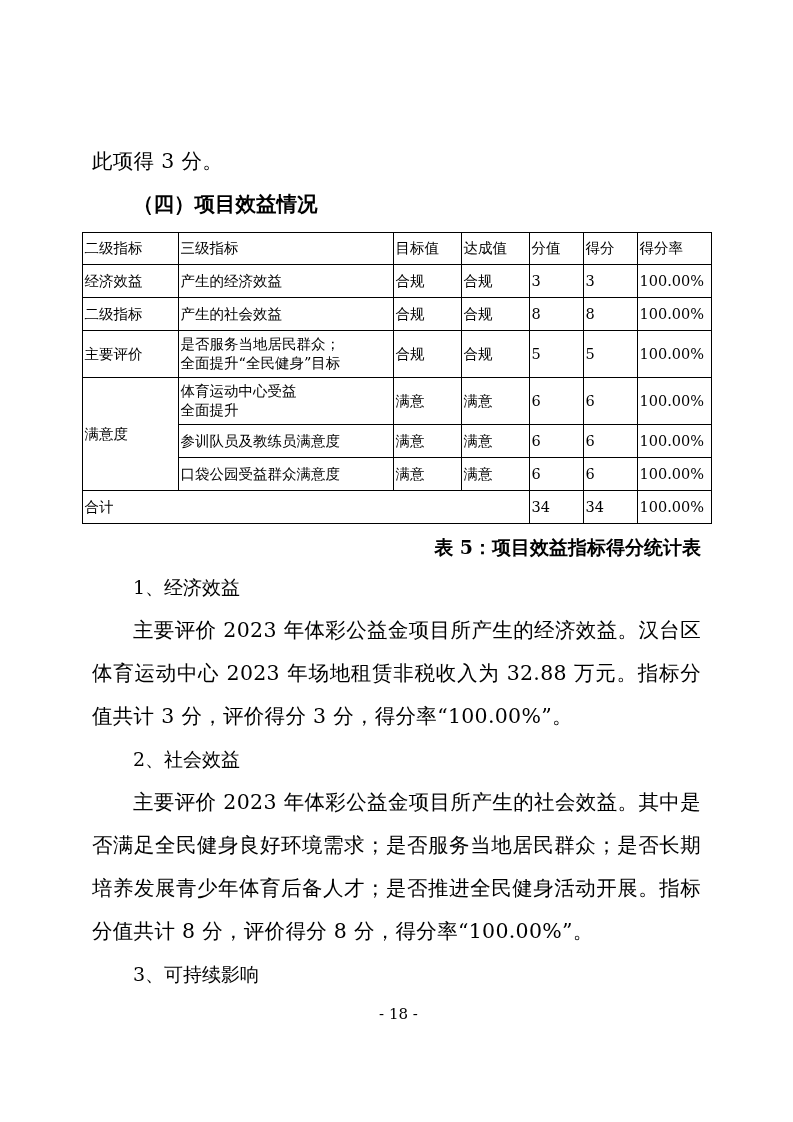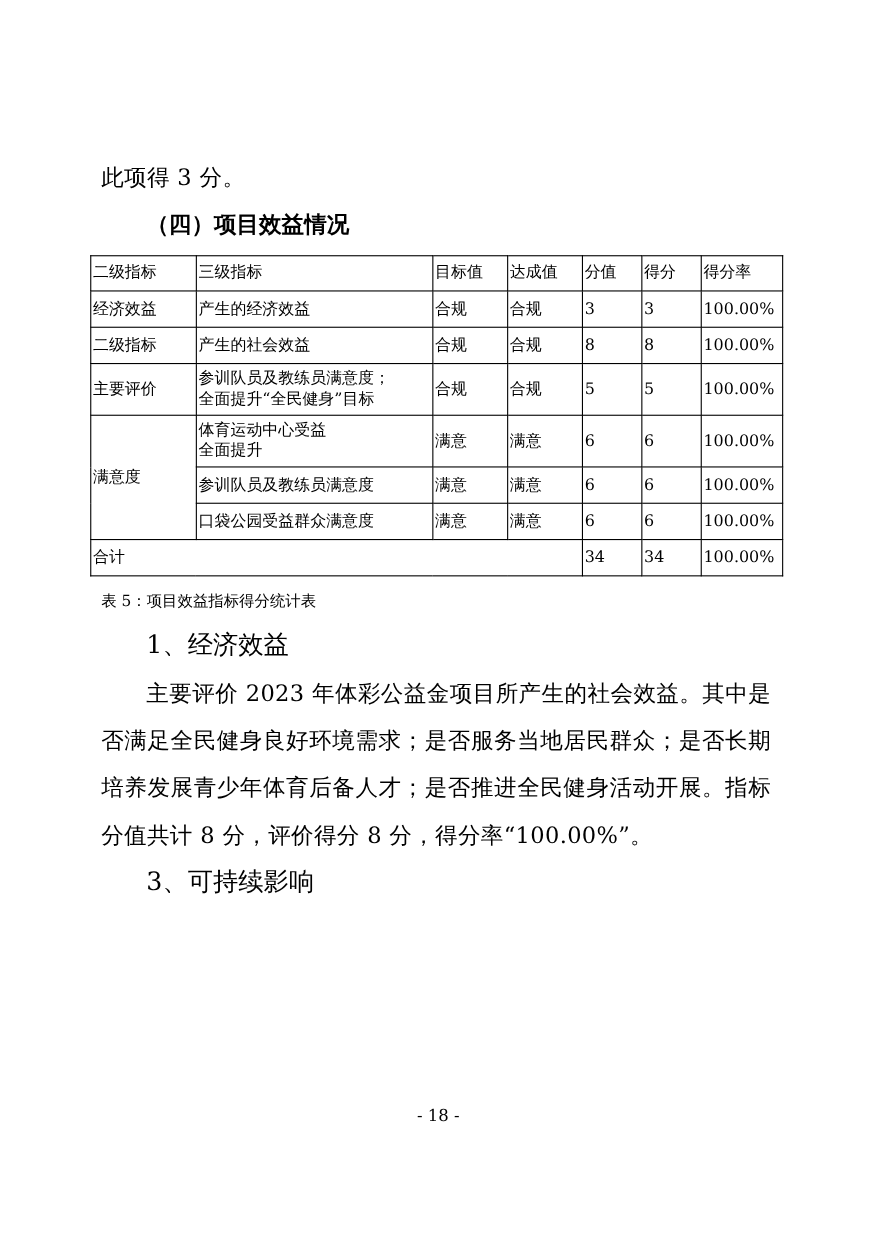--- a/index.html
+++ b/index.html
@@ -35,21 +35,21 @@
   }
   .heading {
     font-size: 20.5px;
     line-height: 43px;
     text-indent: 41px;
     margin: 0;
     font-family: "DejaVu Sans", "Liberation Sans", sans-serif;
     font-weight: bold;
   }
   .num-heading {
-    font-size: 23px;
+    font-size: 19px;
     line-height: 43px;
     text-indent: 41px;
     margin: 0;
   }
   table.score {
     border-collapse: collapse;
     width: 609px;
     margin: 6px 0 0 0;
     table-layout: fixed;
   }
@@ -69,24 +69,25 @@
   .c0 { width: 96px; }
   .c1 { width: 215px; }
   .c2 { width: 68px; }
   .c3 { width: 68px; }
   .c4 { width: 54px; }
   .c5 { width: 54px; }
   .c6 { width: 74px; }
   .row-tall td { height: 40px; }
   .row-norm td { height: 26px; }
   .caption {
-    text-align: left;
-    font-size: 14px;
+    text-align: right;
+    font-size: 19px;
     line-height: 38px;
     margin: 4px 0 0 0;
+    font-weight: bold;
   }
   .pagenum {
     position: absolute;
     left: 2px;
     width: 793px;
     top: 1005px;
     text-align: center;
     font-size: 15px;
     font-family: "DejaVu Serif", "Liberation Serif", serif;
   }
@@ -145,21 +146,21 @@
           <td>产生的社会效益</td>
           <td>合规</td>
           <td>合规</td>
           <td>8</td>
           <td>8</td>
           <td>100.00%</td>
         </tr>
         <tr class="row-tall">
           <td>主要评价</td>
           <td class="small-two-line">
-            <div>参训队员及教练员满意度；</div>
+            <div>是否服务当地居民群众；</div>
             <div>全面提升“全民健身”目标</div>
           </td>
           <td>合规</td>
           <td>合规</td>
           <td>5</td>
           <td>5</td>
           <td>100.00%</td>
         </tr>
         <tr class="row-tall">
           <td rowspan="3">满意度</td>
@@ -195,20 +196,22 @@
           <td>34</td>
           <td>100.00%</td>
         </tr>
       </tbody>
     </table>
   </div>
 
   <p class="caption">表 5：项目效益指标得分统计表</p>
 
   <p class="num-heading">1、经济效益</p>
-
+  <p class="para indent2">主要评价 2023 年体彩公益金项目所产生的经济效益。汉台区体育运动中心 2023 年场地租赁非税收入为 32.88 万元。指标分值共计 3 分，评价得分 3 分，得分率“100.00%”。</p>
+
+  <p class="num-heading">2、社会效益</p>
   <p class="para indent2">主要评价 2023 年体彩公益金项目所产生的社会效益。其中是否满足全民健身良好环境需求；是否服务当地居民群众；是否长期培养发展青少年体育后备人才；是否推进全民健身活动开展。指标分值共计 8 分，评价得分 8 分，得分率“100.00%”。</p>
 
   <p class="num-heading">3、可持续影响</p>
 
 </div>
 
 <div class="pagenum">- 18 -</div>
 
 </body></html>

